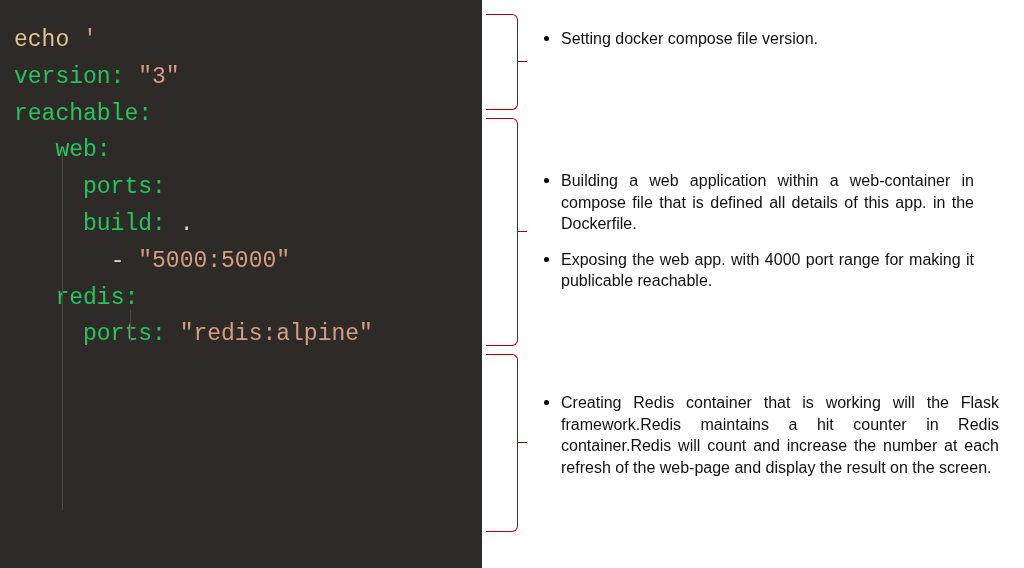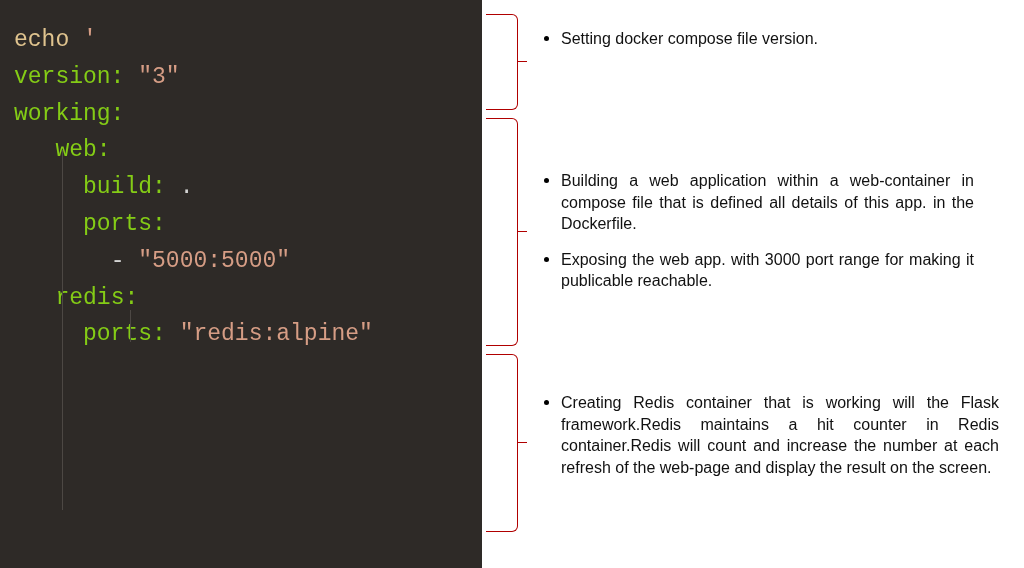--- a/index.html
+++ b/index.html
@@ -17,21 +17,21 @@
     background: #2e2a27;
     padding: 22px 14px 18px 14px;
     font-family: Consolas, "Courier New", monospace;
     font-size: 23px;
     line-height: 1.6;
     color: #d4d4d4;
     position: relative;
   }
   .code-line { white-space: pre; }
   .tok-cmd   { color: #e0c48f; }
-  .tok-key   { color: #84cc16; }
+  .tok-key   { color: #22c55e; }
   .tok-str   { color: #d69d85; }
   .tok-punct { color: #d4d4d4; }
   .tok-out   { color: #e0c48f; }
   .guide {
     position: absolute;
     width: 1px;
     background: #4d4844;
   }
   .notes-pane {
     flex: 1;
@@ -80,27 +80,27 @@
 <body>
 
 <div class="code-pane">
   <div class="guide" style="left:62px; top:150px; height:360px;"></div>
   <div class="guide" style="left:130px; top:310px; height:32px;"></div>
 
   <div class="code-line"><span class="tok-cmd">echo</span><span class="tok-str"> '</span></div>
 
   <div class="code-line"><span class="tok-key">version:</span><span class="tok-str"> "3"</span></div>
 
-  <div class="code-line"><span class="tok-key">working:</span></div>
+  <div class="code-line"><span class="tok-key">reachable:</span></div>
 
   <div class="code-line">   <span class="tok-key">web:</span></div>
 
+  <div class="code-line">     <span class="tok-key">ports:</span></div>
+
   <div class="code-line">     <span class="tok-key">build:</span><span class="tok-punct"> .</span></div>
-
-  <div class="code-line">     <span class="tok-key">ports:</span></div>
 
   <div class="code-line">       <span class="tok-punct">- </span><span class="tok-str">"5000:5000"</span></div>
 
   <div class="code-line">   <span class="tok-key">redis:</span></div>
 
   <div class="code-line">     <span class="tok-key">ports:</span><span class="tok-str"> "redis:alpine"</span></div>
 
 </div>
 
 <div class="notes-pane">
@@ -116,21 +116,21 @@
     </div>
   </div>
 
   <div class="note-block" style="left:62px; top:170px; width:430px;">
     <div class="note-item">
       <span class="bullet"></span>
       <span class="note-text">Building a web application within a web-container in compose file that is defined all details of this app. in the Dockerfile.</span>
     </div>
     <div class="note-item">
       <span class="bullet"></span>
-      <span class="note-text">Exposing the web app. with 3000 port range for making it publicable reachable.</span>
+      <span class="note-text">Exposing the web app. with 4000 port range for making it publicable reachable.</span>
     </div>
   </div>
 
   <div class="note-block" style="left:62px; top:392px; width:455px;">
     <div class="note-item">
       <span class="bullet"></span>
       <span class="note-text">Creating   Redis container that is working will the Flask framework.Redis maintains a hit counter in Redis container.Redis will count and increase the number at each  refresh of the web-page and display the result on the screen.</span>
     </div>
   </div>
 

